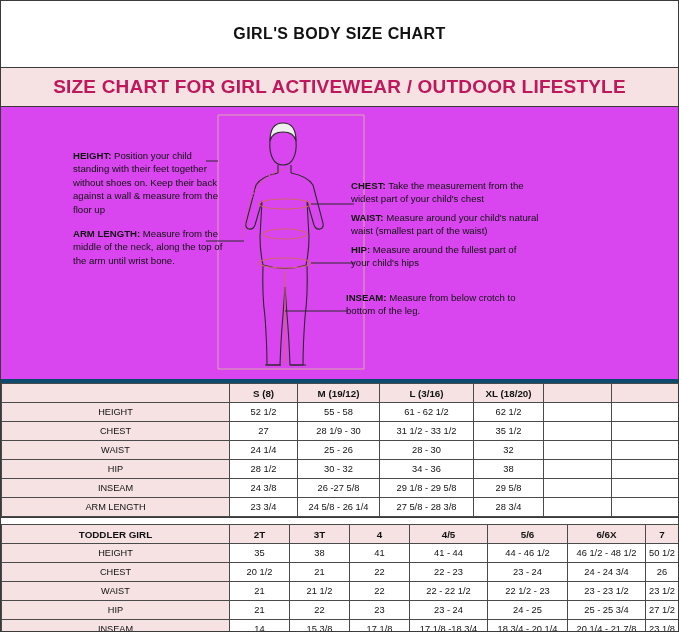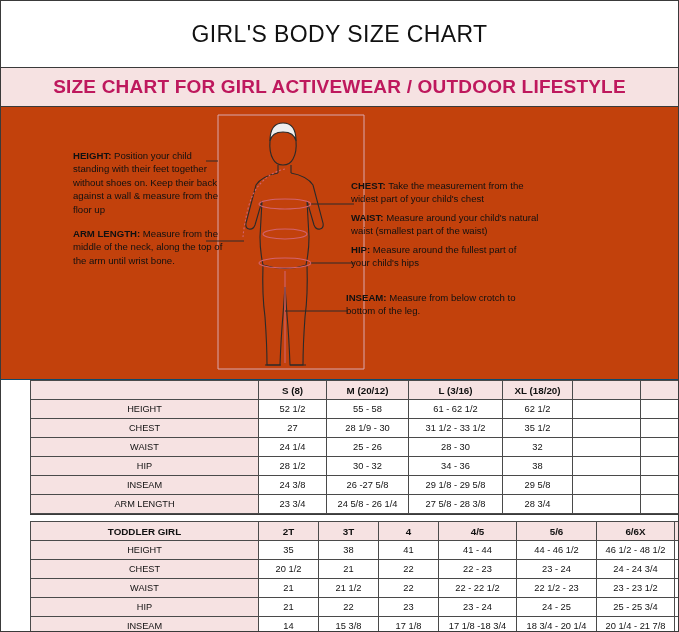--- a/index.html
+++ b/index.html
@@ -23,22 +23,22 @@
   
   .title-bar {
     height: 66px;
     border-bottom: 1px solid #3a3a3a;
     display: flex;
     align-items: center;
     justify-content: center;
     background: #ffffff;
   }
   .title-bar .title {
-    font-size: 23px;
-    font-weight: normal;
+    font-size: 16px;
+    font-weight: bold;
     letter-spacing: 0.4px;
     color: #111;
   }
   .subtitle-bar {
     height: 38px;
     background: #f6e2e2;
     border-bottom: 1px solid #3a3a3a;
     display: flex;
     align-items: center;
     justify-content: center;
@@ -46,22 +46,22 @@
   .subtitle-bar .subtitle {
     font-size: 19px;
     font-weight: bold;
     letter-spacing: 0.2px;
     color: #be185d;
   }
   
   .diagram {
     position: relative;
     height: 272px;
-    border-bottom: 1px solid #0c4a6e;
-    background: #c2410c;
+    border-bottom: 4px solid #0c4a6e;
+    background: #d946ef;
     overflow: hidden;
   }
   .diagram svg.figure {
     position: absolute;
     left: 205px;
     top: 4px;
   }
   .note {
     position: absolute;
     font-size: 9.6px;
@@ -97,21 +97,21 @@
     background: #f6e2e2;
     font-weight: bold;
     font-size: 9.8px;
   }
   table.size tbody td.rowhdr {
     background: #f6e2e2;
     font-weight: normal;
     font-size: 9.2px;
     text-align: center;
   }
-  .tbl-wrap { border-bottom: 1px solid #3a3a3a; margin-left: 29px; }
+  .tbl-wrap { border-bottom: 1px solid #3a3a3a; }
   .tbl-wrap.last { border-bottom: none; }
 </style>
 </head>
 <body>
 
 <div id="page">
 
   <div class="title-bar">
     <div class="title">GIRL'S BODY SIZE CHART</div>
   </div>
@@ -203,21 +203,21 @@
           <col style="width:82px">
         <col style="width:94px">
           <col style="width:70px">
           <col style="width:68px">
           <col style="width:67px">
       </colgroup>
       <thead>
           <tr>
             <td></td>
             <td>S (8)</td>
-            <td>M (20/12)</td>
+            <td>M (19/12)</td>
             <td>L (3/16)</td>
             <td>XL (18/20)</td>
             <td></td>
             <td></td>
           </tr>
         </thead>
       <tbody>
           <tr>
             <td class="rowhdr">HEIGHT</td>
             <td>52 1/2</td>

